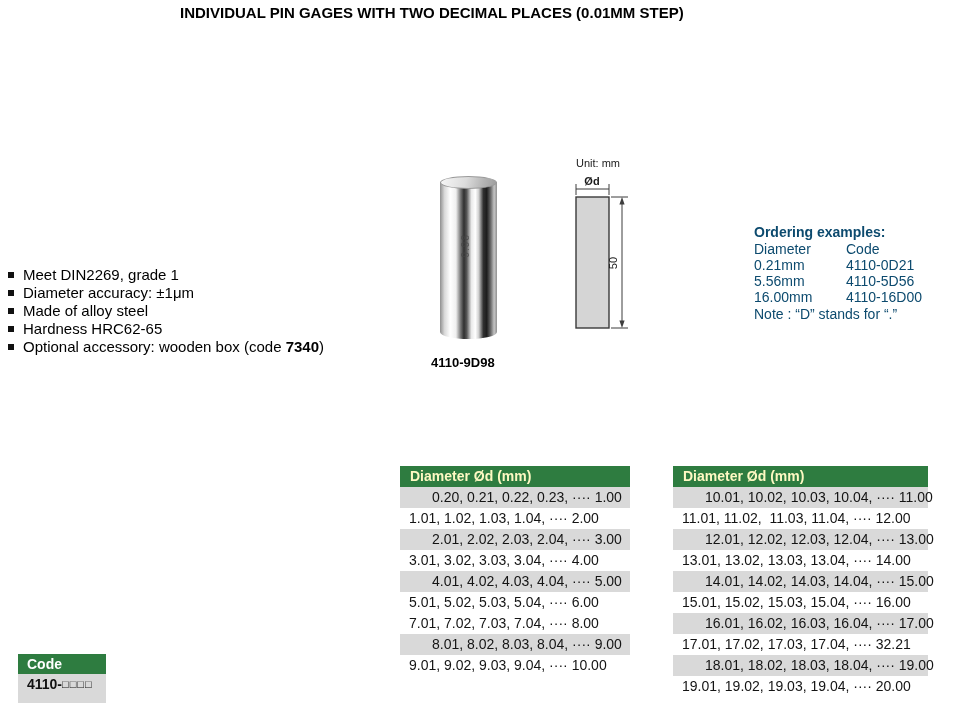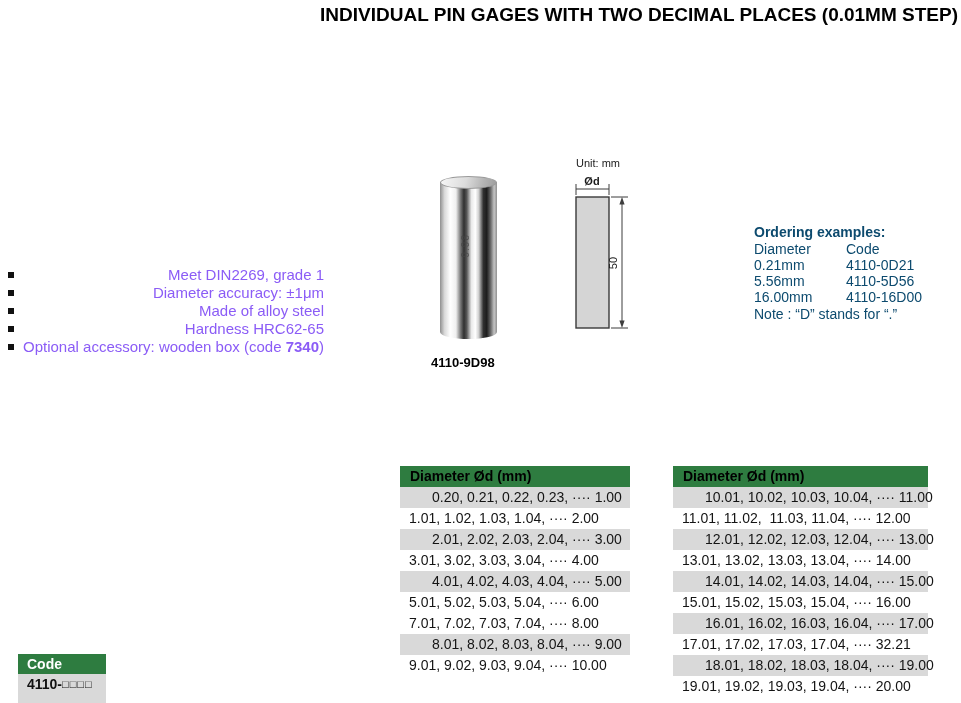--- a/index.html
+++ b/index.html
@@ -2,26 +2,26 @@
 <html><head>
 <meta charset="utf-8">
 <style>
   html,body{margin:0;padding:0;}
   body{
     width:961px;height:703px;position:relative;background:#ffffff;
     font-family:"Liberation Sans", sans-serif;color:#1a1a1a;overflow:hidden;
   }
   
   .page-title{
-    position:absolute;left:180px;top:4px;width:778px;text-align:right;
-    font-size:19px;font-weight:bold;color:#000;letter-spacing:0px;white-space:nowrap;
+    position:absolute;left:180px;top:4px;width:778px;text-align:left;
+    font-size:15px;font-weight:bold;color:#000;letter-spacing:0px;white-space:nowrap;
   }
   
   .features{position:absolute;left:8px;top:266px;list-style:none;margin:0;padding:0;}
-  .features li{display:flex;align-items:flex-start;font-size:15px;line-height:18px;color:#8b5cf6;white-space:nowrap;justify-content:space-between;}
+  .features li{display:flex;align-items:flex-start;font-size:15px;line-height:18px;color:#000000;white-space:nowrap;}
   .blt{width:6px;height:6px;background:#111;margin:6px 9px 0 0;flex:0 0 6px;}
   
   .pin{position:absolute;left:440px;top:176px;width:57px;height:163px;}
   .pin-body{
     position:absolute;left:0;right:0;top:6px;bottom:0;
     background:linear-gradient(90deg,
       #8f8f8f 0%, #d9d9d9 8%, #ffffff 18%, #f0f0f0 28%, #787878 36%,
       #303030 42%, #585858 47%, #e9e9e9 55%, #ffffff 62%, #cfcfcf 68%,
       #303030 76%, #1d1d1d 82%, #6a6a6a 89%, #c4c4c4 95%, #909090 100%);
     border-bottom-left-radius:50% 7px;border-bottom-right-radius:50% 7px;
@@ -48,21 +48,21 @@
   .ordering{position:absolute;left:718px;top:224px;font-size:14px;line-height:16px;color:#0c4a6e;white-space:nowrap;margin-left:36px;}
   .ord-head{font-weight:bold;margin-bottom:1px;}
   .ord-row{display:flex;}
   .ord-c1{width:92px;flex:0 0 92px;}
   .ord-note{margin-top:1px;}
   
   .dtable{position:absolute;top:466px;}
   .dtable-left{left:400px;width:230px;}
   .dtable-right{left:673px;width:255px;}
   .dt-header{
-    background:#2e7c40;color:#000000;font-weight:bold;font-size:14px;
+    background:#2e7c40;color:#fef9c3;font-weight:bold;font-size:14px;
     line-height:21px;height:21px;padding-left:10px;box-sizing:border-box;
   }
   .dt-row{
     font-size:14px;line-height:21px;height:21px;padding-left:9px;
     box-sizing:border-box;color:#141414;white-space:pre;
   }
   .dt-row.odd{background:#d9d9d9;padding-left:32px;}
   .dt-row.even{background:#ffffff;}
   
   .codebox{position:absolute;left:18px;top:654px;width:88px;}

